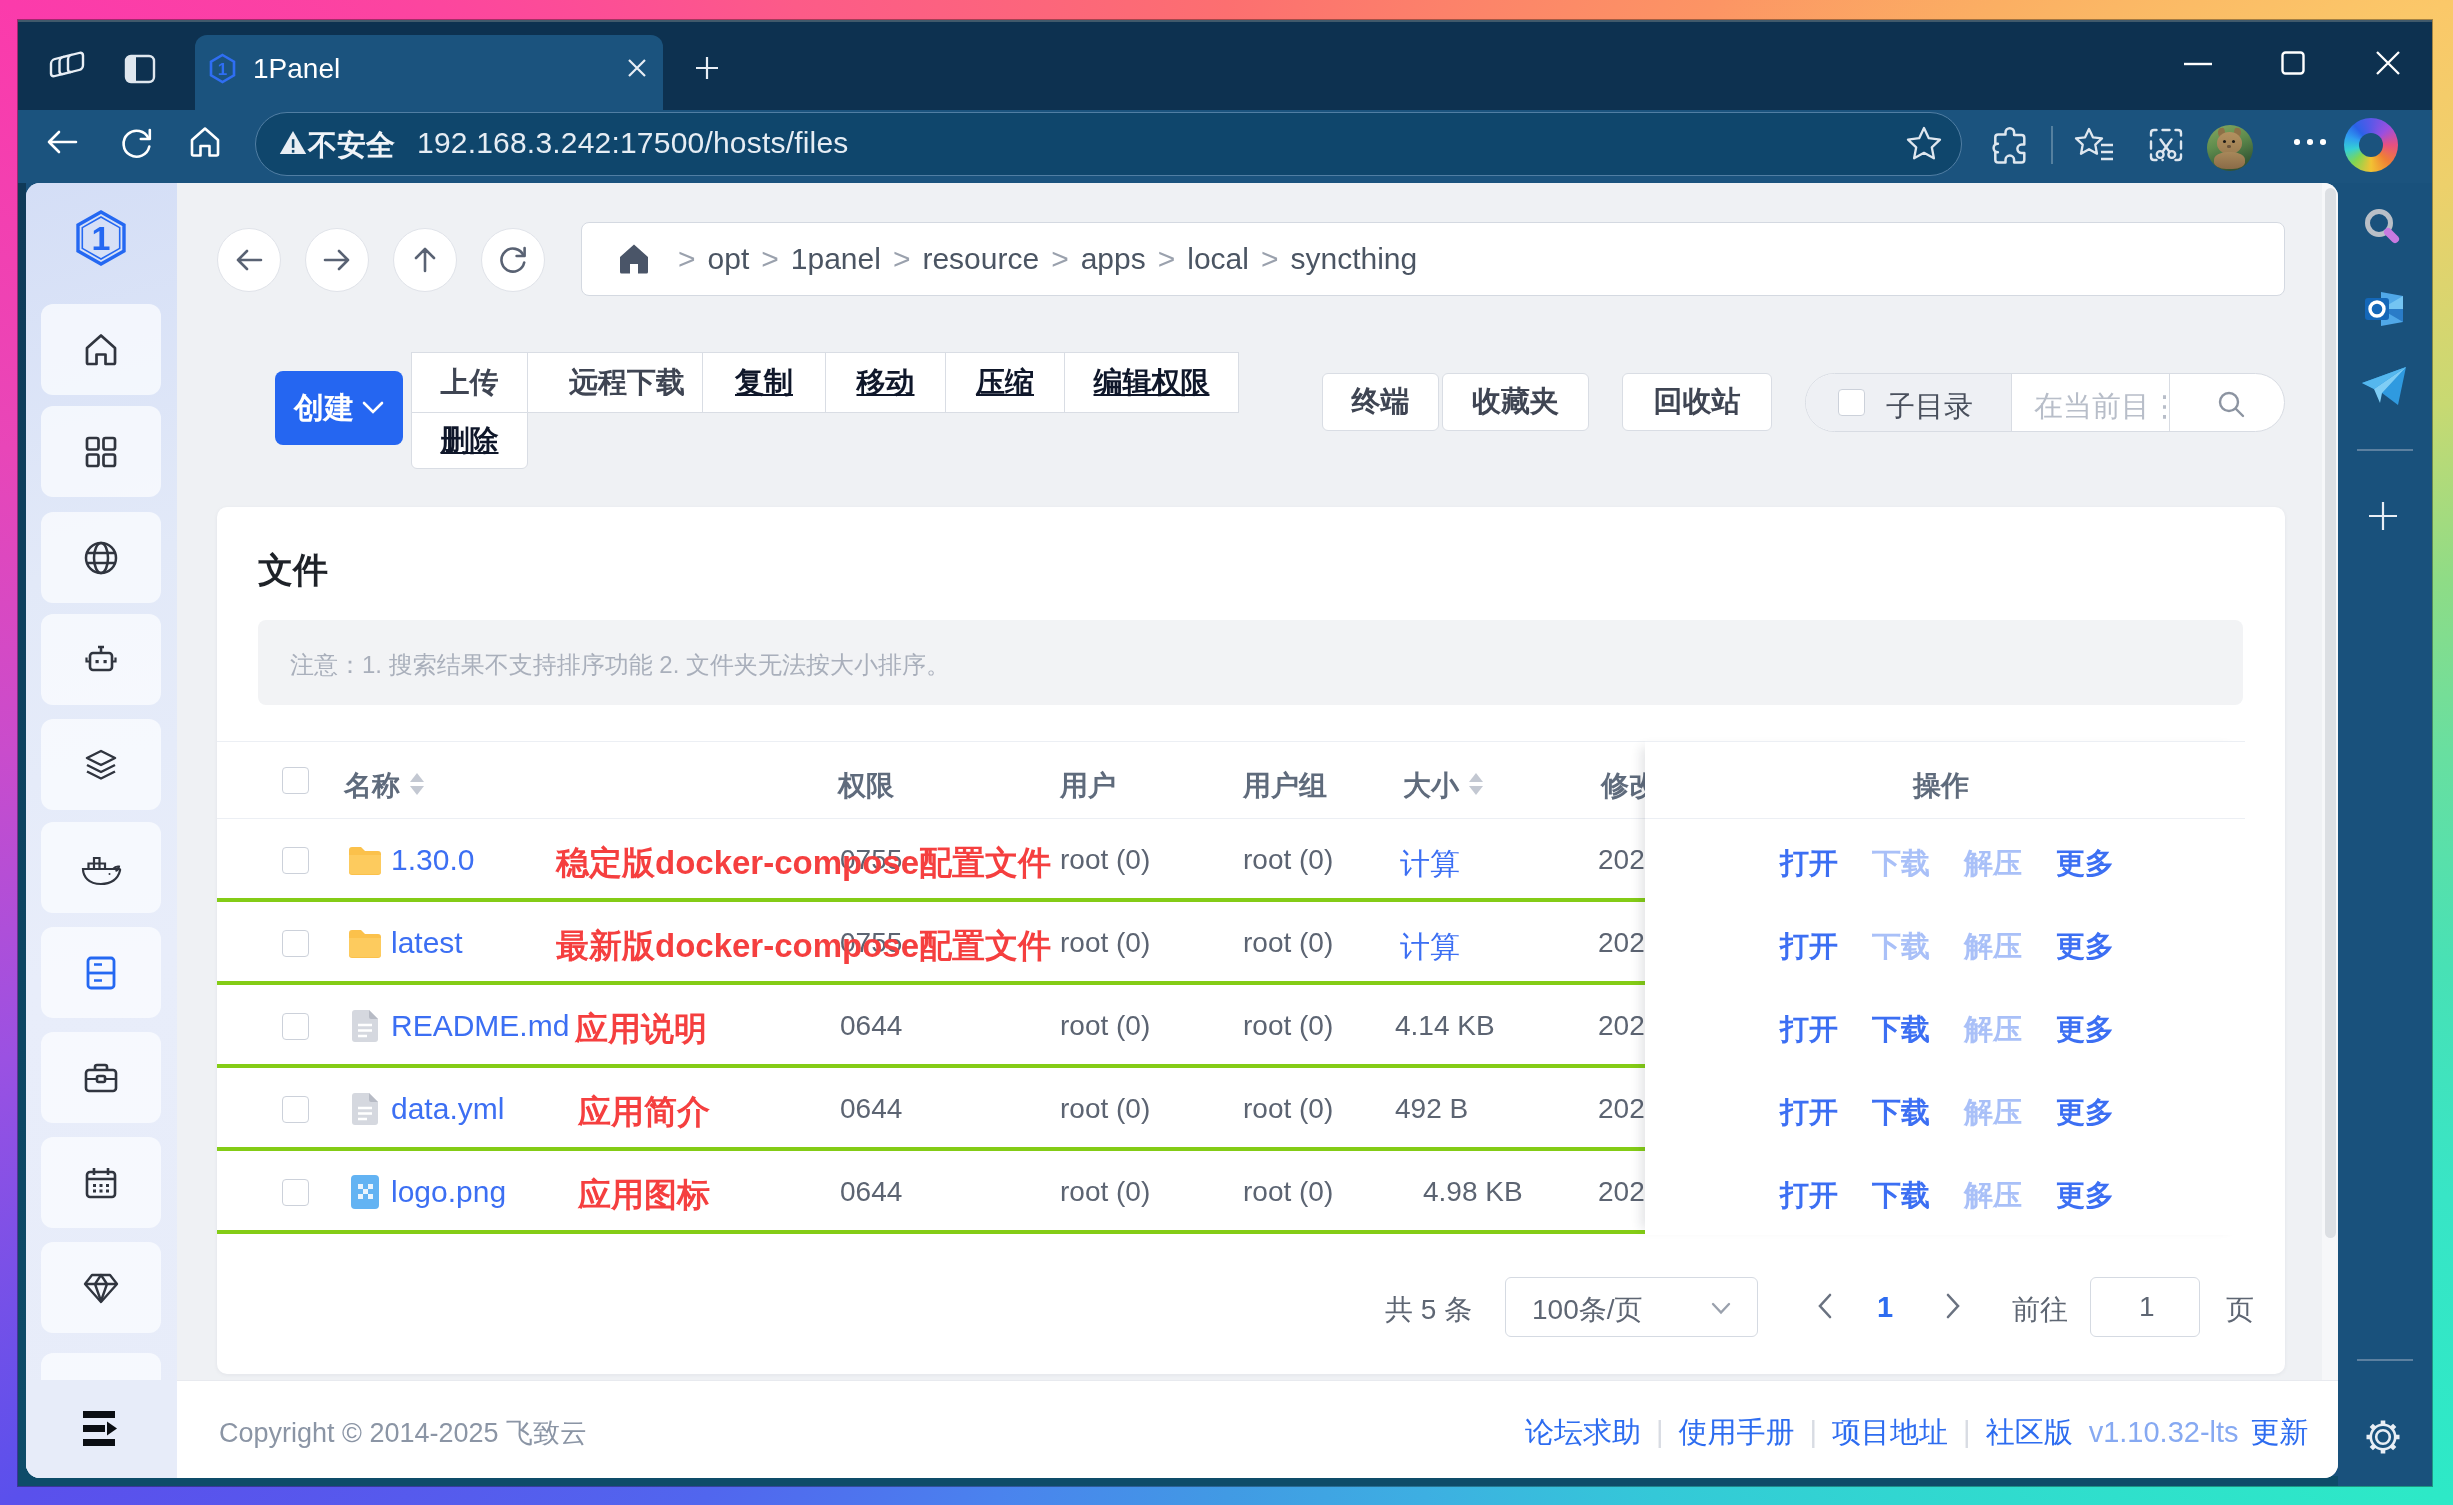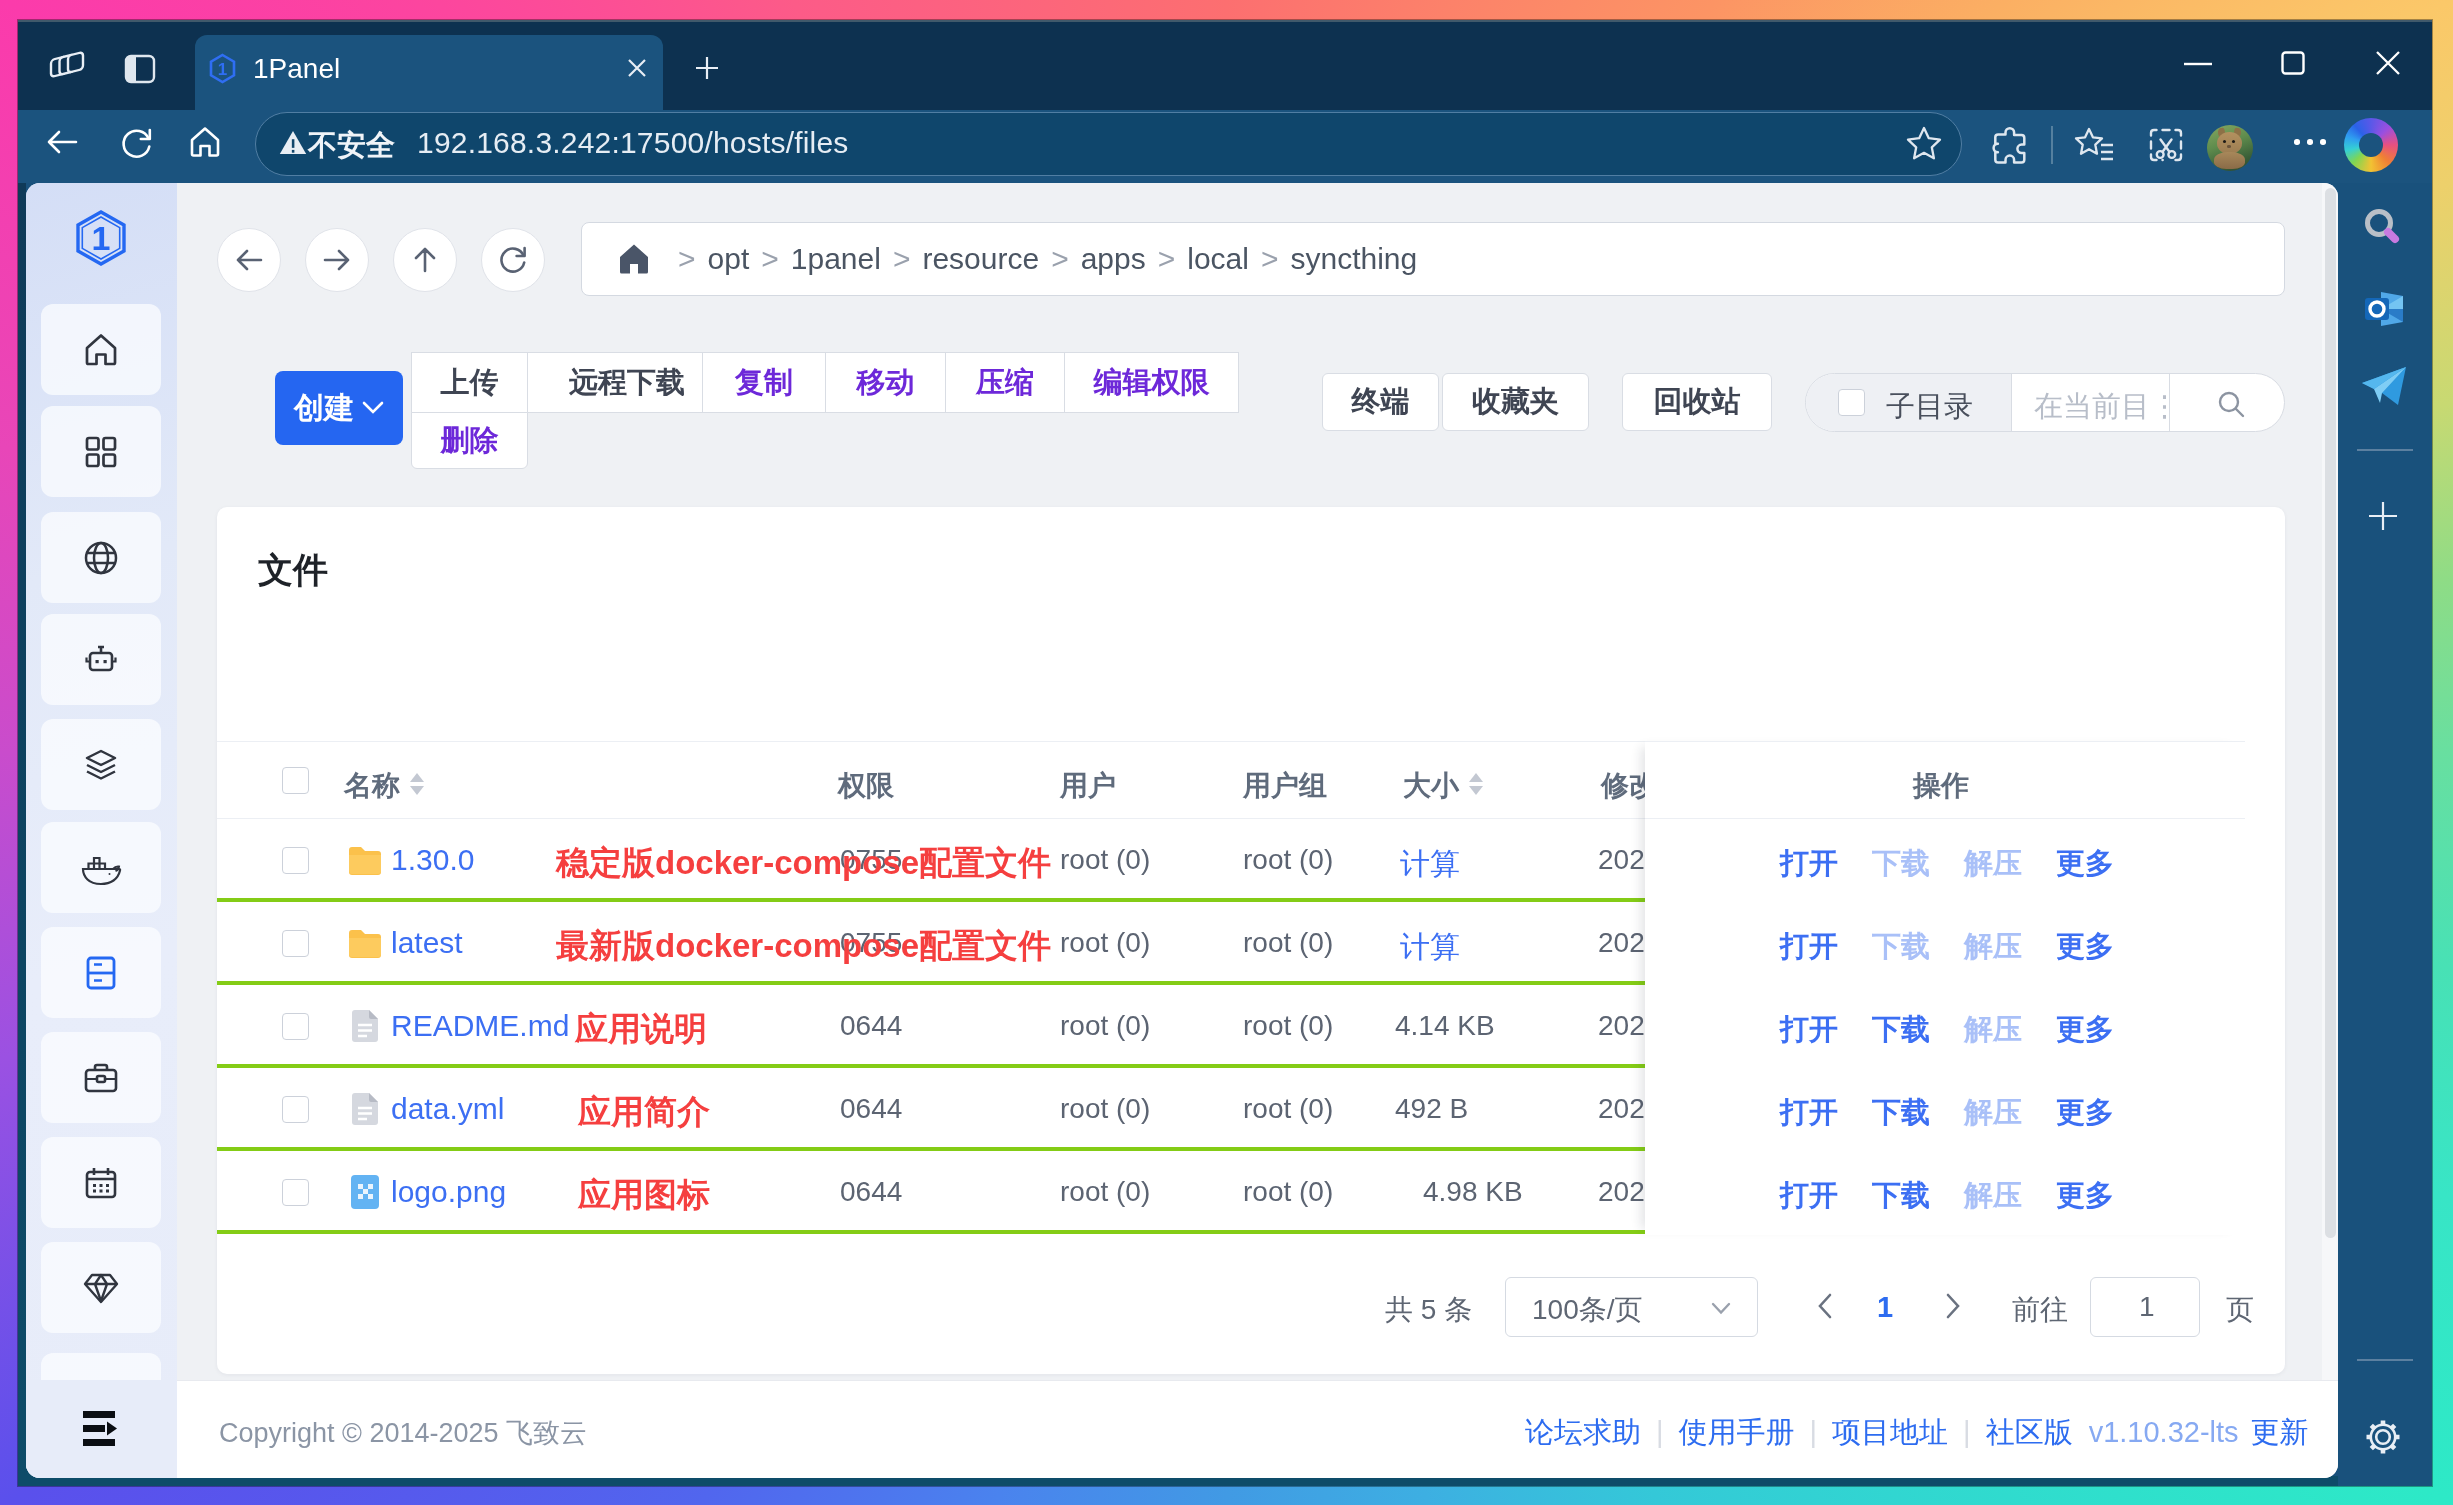--- a/index.html
+++ b/index.html
@@ -26,21 +26,21 @@
          border-radius:12px 12px 0 0; }
   .wline { stroke:#fff; stroke-width:2.6; fill:none; stroke-linecap:round; stroke-linejoin:round; }
   #snav { position:absolute; left:0; top:0; width:151px; height:1295px;
           background:linear-gradient(165deg,#d4def6 0%,#e2e9f8 30%,#e8edfa 60%,#e7ecf9 100%); }
   .sbtn { position:absolute; left:15px; width:120px; height:91px; background:rgba(252,253,255,.72);
           border-radius:12px; display:flex; align-items:center; justify-content:center; }
   .card { position:absolute; left:191px; top:324px; width:2068px; height:867px; background:#fff;
           border-radius:10px; box-shadow:0 1px 4px rgba(30,40,60,.06); }
   .btn { position:absolute; background:#fff; border:1px solid #d9dde4; display:flex; align-items:center;
          justify-content:center; font-size:29px; font-weight:600; color:#3f4553; }
-  .btn.dis { color:#6d28d9; }
+  .btn.dis { color:#0f172a;text-decoration:underline; }
   .blue { color:#3c6ff3; }
   .dblue { color:#a9c0f8; }
   .cell { font-size:28px; color:#5c6472; }
   .redan { position:absolute; font-size:33px; font-weight:bold; color:#f53f3f; white-space:nowrap; }
   .sep { color:#d8dce3; }
   .navc { position:absolute; top:45px; width:64px; height:64px; border-radius:50%; background:#fff;
           border:1px solid #e0e3e9; display:flex; align-items:center; justify-content:center; }
   .bsep { color:#9aa1ad; margin:0 12px; }
   .bitem { color:#4b5563; }
   .thc { position:absolute; font-size:28px; font-weight:bold; color:#5f6b7c; top:25px; white-space:nowrap; }
@@ -307,20 +307,23 @@
           <div class="ab" style="left:80px;top:13px;font-size:29px;color:#494f5c;">子目录</div>
           <div class="ab" style="left:228px;top:13px;font-size:29px;color:#b8bec9;">在当前目<span style="letter-spacing:-3px">⋮</span></div>
           <div class="ab" style="left:363px;top:0;width:1px;height:59px;background:#d8dce3;"></div>
           <svg class="ab" style="left:410px;top:15px" width="30" height="30" viewBox="0 0 30 30">
               <circle cx="13" cy="13" r="9" fill="none" stroke="#8c94a1" stroke-width="2.4"></circle>
               <path d="M20 20 L27 27" stroke="#8c94a1" stroke-width="2.4" stroke-linecap="round"></path>
             </svg>
         </div>
         <div class="card">
           <div class="ab" style="left:41px;top:40px;font-size:35px;font-weight:bold;color:#1e2228;">文件</div>
+          <div class="ab" style="left:41px;top:113px;width:1985px;height:85px;background:#f2f3f5;border-radius:8px;">
+            <div class="ab" style="left:32px;top:29px;font-size:24px;color:#a9afbb;">注意：1. 搜索结果不支持排序功能 2. 文件夹无法按大小排序。</div>
+          </div>
           <div class="ab" style="left:0;top:234px;width:2028px;height:78px;border-top:1px solid #eceff4;border-bottom:1px solid #eceff4;">
             <div class="cbx" style="top:25px"></div>
             <span class="thc" style="left:127px">名称<svg class="caret" width="14" height="22" viewBox="0 0 14 22">
                   <polygon points="7,0 14,9 0,9" fill="#c3c8d2"></polygon>
                   <polygon points="7,22 14,13 0,13" fill="#c3c8d2"></polygon>
                 </svg></span>
             <span class="thc" style="left:621px">权限</span>
             <span class="thc" style="left:843px">用户</span>
             <span class="thc" style="left:1026px">用户组</span>
             <span class="thc" style="left:1186px">大小<svg class="caret" width="14" height="22" viewBox="0 0 14 22">

